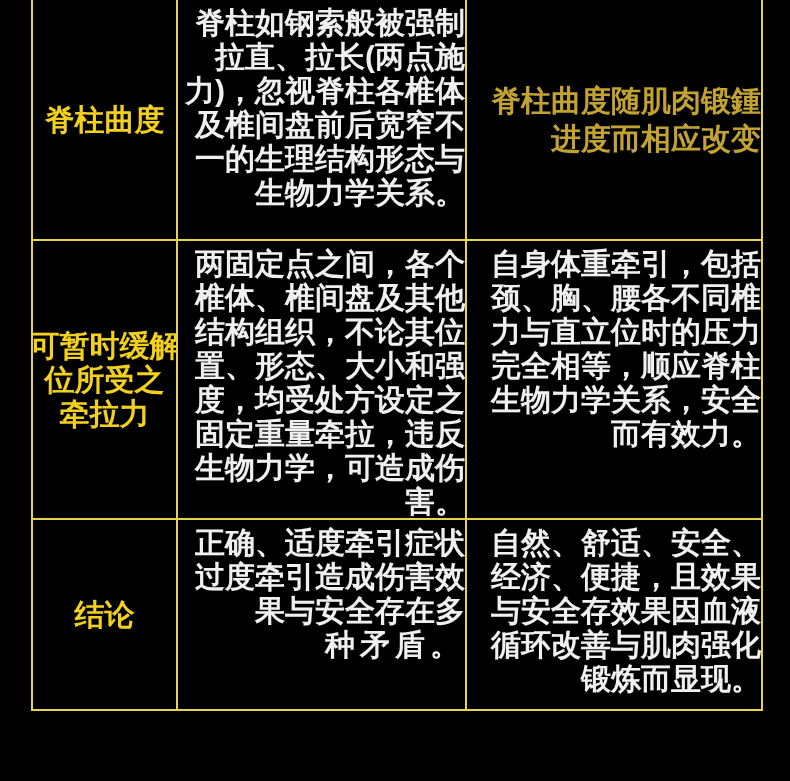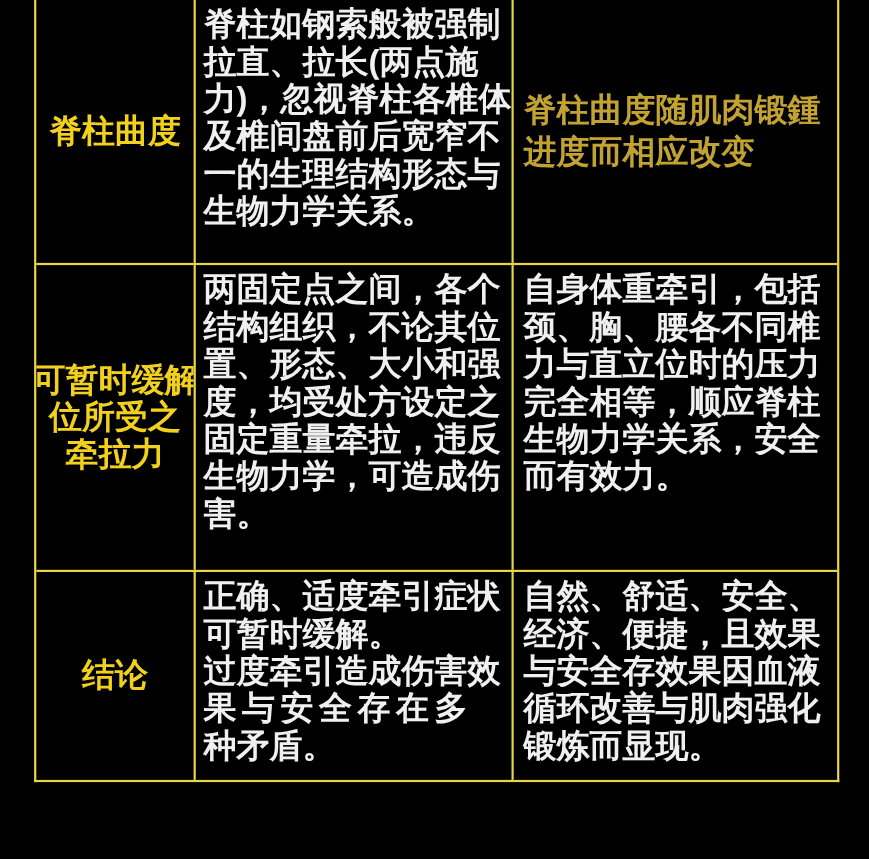--- a/index.html
+++ b/index.html
@@ -28,21 +28,21 @@
     border-bottom:2px solid var(--border);
   }
   .t-row{
     display:grid;
     grid-template-columns:145px 289px 294px;
   }
   .row-0{height:241px;}
   .row-1{height:279px;}
   .row-2{height:189px;}
   .row-0,.row-1{border-bottom:2px solid var(--border);}
-  .cell{overflow:hidden;}
+  .cell{overflow:hidden;text-align:right;}
   .cell-header{
     border-right:2px solid var(--border);
     color:var(--header-text);
     display:flex;
     flex-direction:column;
     align-items:center;
     justify-content:center;
     text-align:center;
     font-size:30px;
     line-height:34px;
@@ -97,20 +97,21 @@
   </div>
 
   <div class="t-row row-1">
     <div class="cell cell-header">
         <div class="line">可暂时缓解</div>
         <div class="line">位所受之</div>
         <div class="line">牵拉力</div>
       </div>
     <div class="cell cell-traction">
         <div class="line">两固定点之间，各个</div>
+        <div class="line">椎体、椎间盘及其他</div>
         <div class="line">结构组织，不论其位</div>
         <div class="line">置、形态、大小和强</div>
         <div class="line">度，均受处方设定之</div>
         <div class="line">固定重量牵拉，违反</div>
         <div class="line">生物力学，可造成伤</div>
         <div class="line">害。</div>
       </div>
     <div class="cell cell-suspension">
         <div class="line">自身体重牵引，包括</div>
         <div class="line">颈、胸、腰各不同椎</div>
@@ -120,21 +121,20 @@
         <div class="line">而有效力。</div>
       </div>
   </div>
 
   <div class="t-row row-2">
     <div class="cell cell-header">
         <div class="line">结论</div>
       </div>
     <div class="cell cell-traction">
         <div class="line">正确、适度牵引症状</div>
-        <div class="line">可暂时缓解。</div>
         <div class="line">过度牵引造成伤害效</div>
         <div class="line">果与安全存在多</div>
         <div class="line">种矛盾。</div>
       </div>
     <div class="cell cell-suspension">
         <div class="line">自然、舒适、安全、</div>
         <div class="line">经济、便捷，且效果</div>
         <div class="line">与安全存效果因血液</div>
         <div class="line">循环改善与肌肉强化</div>
         <div class="line">锻炼而显现。</div>

